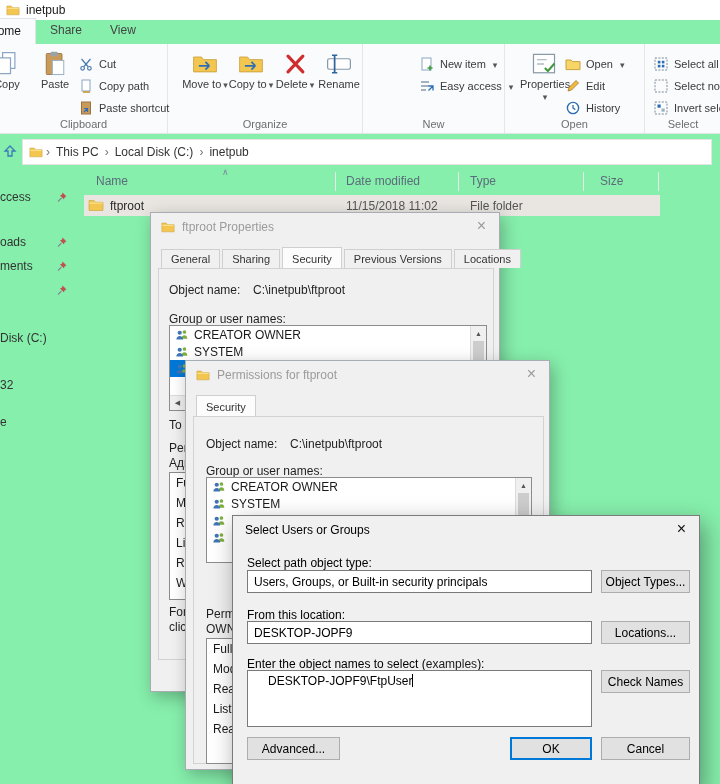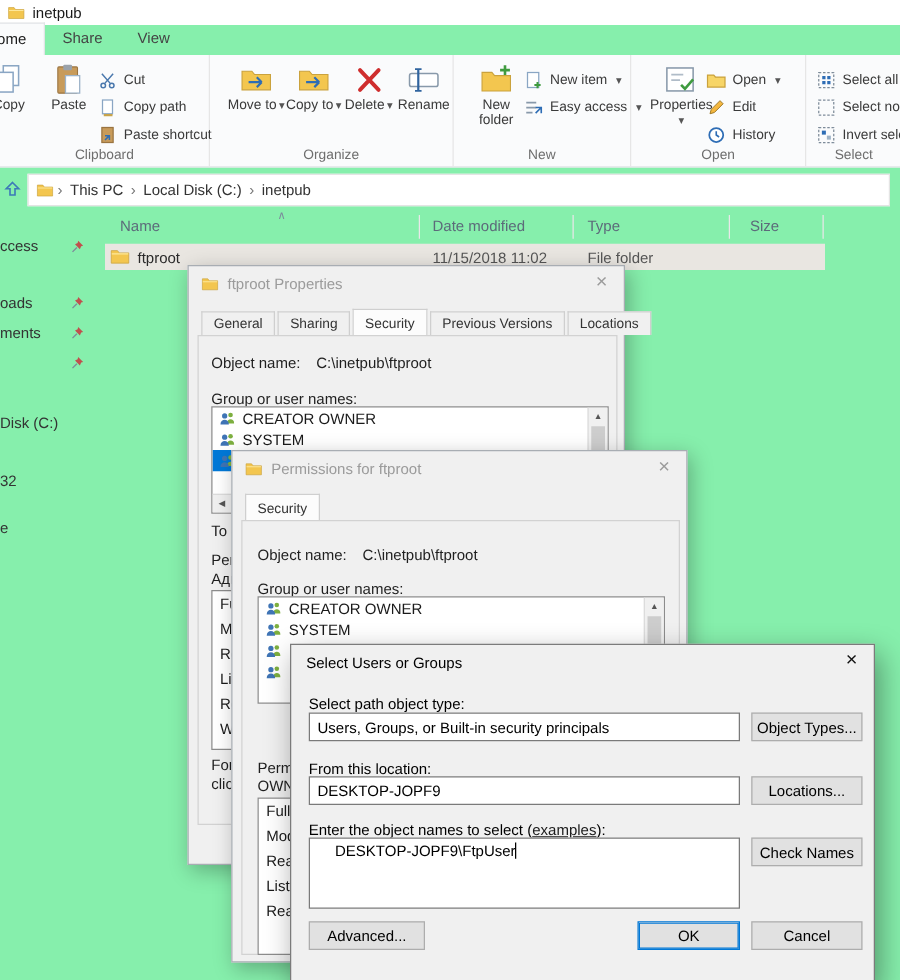--- a/index.html
+++ b/index.html
@@ -74,21 +74,21 @@
   .hs .thumb{width:90px;height:11px;background:#cdcdcd;margin-left:2px}
 
   
   .tf{position:absolute;height:23px;background:#fff;border:1px solid #7a7a7a;
       font-family:"Liberation Sans",sans-serif;font-size:12px;padding:0 6px;color:#000}
   .btn{position:absolute;height:23px;background:#e1e1e1;border:1px solid #adadad;font-size:12px;
        display:flex;align-items:center;justify-content:center;color:#000;white-space:nowrap}
   .btn.default{border-color:#0078d7;box-shadow:inset 0 0 0 1px #0078d7}
   .ta{position:absolute;background:#fff;border:1px solid #7a7a7a;padding:3px 20px;font-size:12px;color:#000}
   .caret{display:inline-block;width:1px;height:13px;background:#000;vertical-align:-2px}
-  .lnk{text-decoration:underline;color:#1a1a1a}
+  .lnk{color:#1a1a1a}
 </style>
 </head>
 <body>
 
 <svg width="0" height="0" style="position:absolute">
   <defs>
     <symbol id="sym-folder" viewBox="0 0 16 16">
       <path d="M1 3.5h5l1.4 1.8H15v8.2H1z" fill="#f3c64f" stroke="#caa23d" stroke-width=".6"></path>
       <path d="M1.4 5.6h13.2v1H1.4z" fill="#fde79a"></path>
     </symbol>
@@ -257,26 +257,20 @@
       <div class="big" style="left:148px;width:46px">
         <svg class="i28">
             <use href="#sym-rename"></use>
           </svg>
         <div class="blbl"><span>Rename</span></div>
       </div>
       <div class="glabel">Organize</div>
     </div>
 
     <div class="rgroup" style="left:363px;width:142px">
-      <div class="big" style="left:10px;width:48px">
-        <svg class="i28">
-            <use href="#sym-newfolder"></use>
-          </svg>
-        <div style="line-height:12px"><span>New folder</span></div>
-      </div>
       <div class="sm" style="left:56px;top:10px">
         <svg class="i16">
             <use href="#sym-newitem"></use>
           </svg>
         <span>New item</span>
           <span class="caret-down"></span>
       </div>
       <div class="sm" style="left:56px;top:32px">
         <svg class="i16">
             <use href="#sym-easy"></use>

